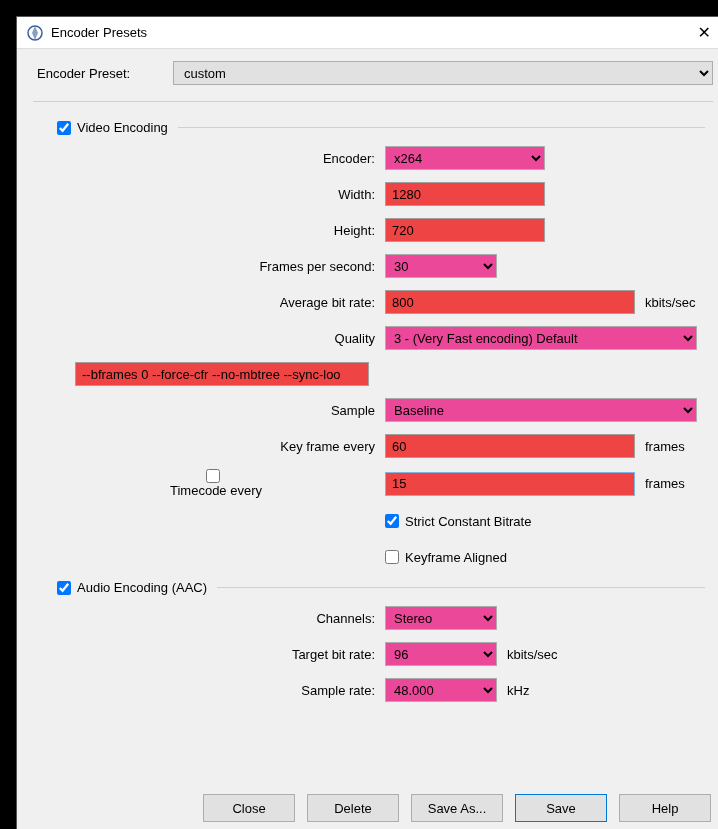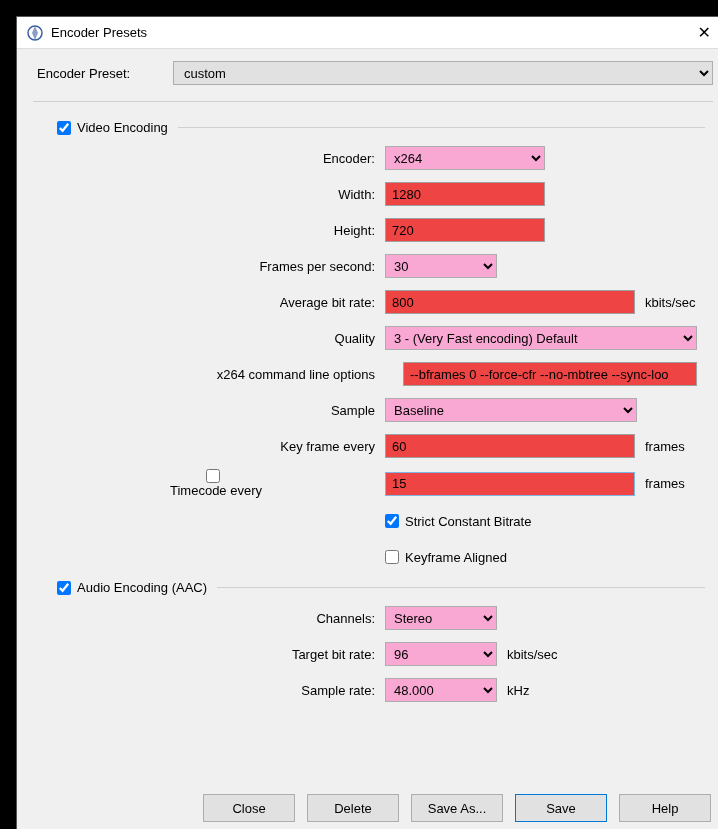--- a/index.html
+++ b/index.html
@@ -120,21 +120,21 @@
     height: 24px;
     border: 1px solid #a0a0a0;
     background: #ef4444;
     padding: 0 6px;
     font-family: inherit;
     font-size: 13px;
   }
   input[type=text].ti.blue { border: 1px solid #7eb4e2; }
   select.sel {
     height: 24px;
-    background: #f9a8d4;
+    background: #ec4899;
     border: 1px solid #adadad;
     padding: 0 4px;
     font-family: inherit;
     font-size: 13px;
   }
   .unit { margin-left: 10px; white-space: nowrap; }
   .inline-check { display: flex; align-items: center; }
   .inline-check input[type=checkbox]{ margin:0 6px 0 0; width:14px; height:14px; }
   .button-bar {
     display: flex;
@@ -230,30 +230,29 @@
       <div class="form-row">
         <div class="form-label">Quality</div>
         <div class="form-field">
           <select class="sel" style="width:312px">
             <option>3 - (Very Fast encoding) Default</option>
           </select>
         </div>
       </div>
 
       <div class="form-row">
-        <div class="form-label">x264 command line options</div>
         <div class="form-field">
           <input type="text" class="ti" style="width: 294px; margin-left: 18px;" value="--bframes 0 --force-cfr --no-mbtree --sync-loo">
         </div>
       </div>
 
       <div class="form-row">
         <div class="form-label">Sample</div>
         <div class="form-field">
-          <select class="sel" style="width:252px">
+          <select class="sel" style="width:312px">
             <option>Baseline</option>
           </select>
         </div>
       </div>
 
       <div class="form-row">
         <div class="form-label">Key frame every</div>
         <div class="form-field">
           <input type="text" class="ti" style="width: 250px;" value="60">
           <span class="unit">frames</span>

